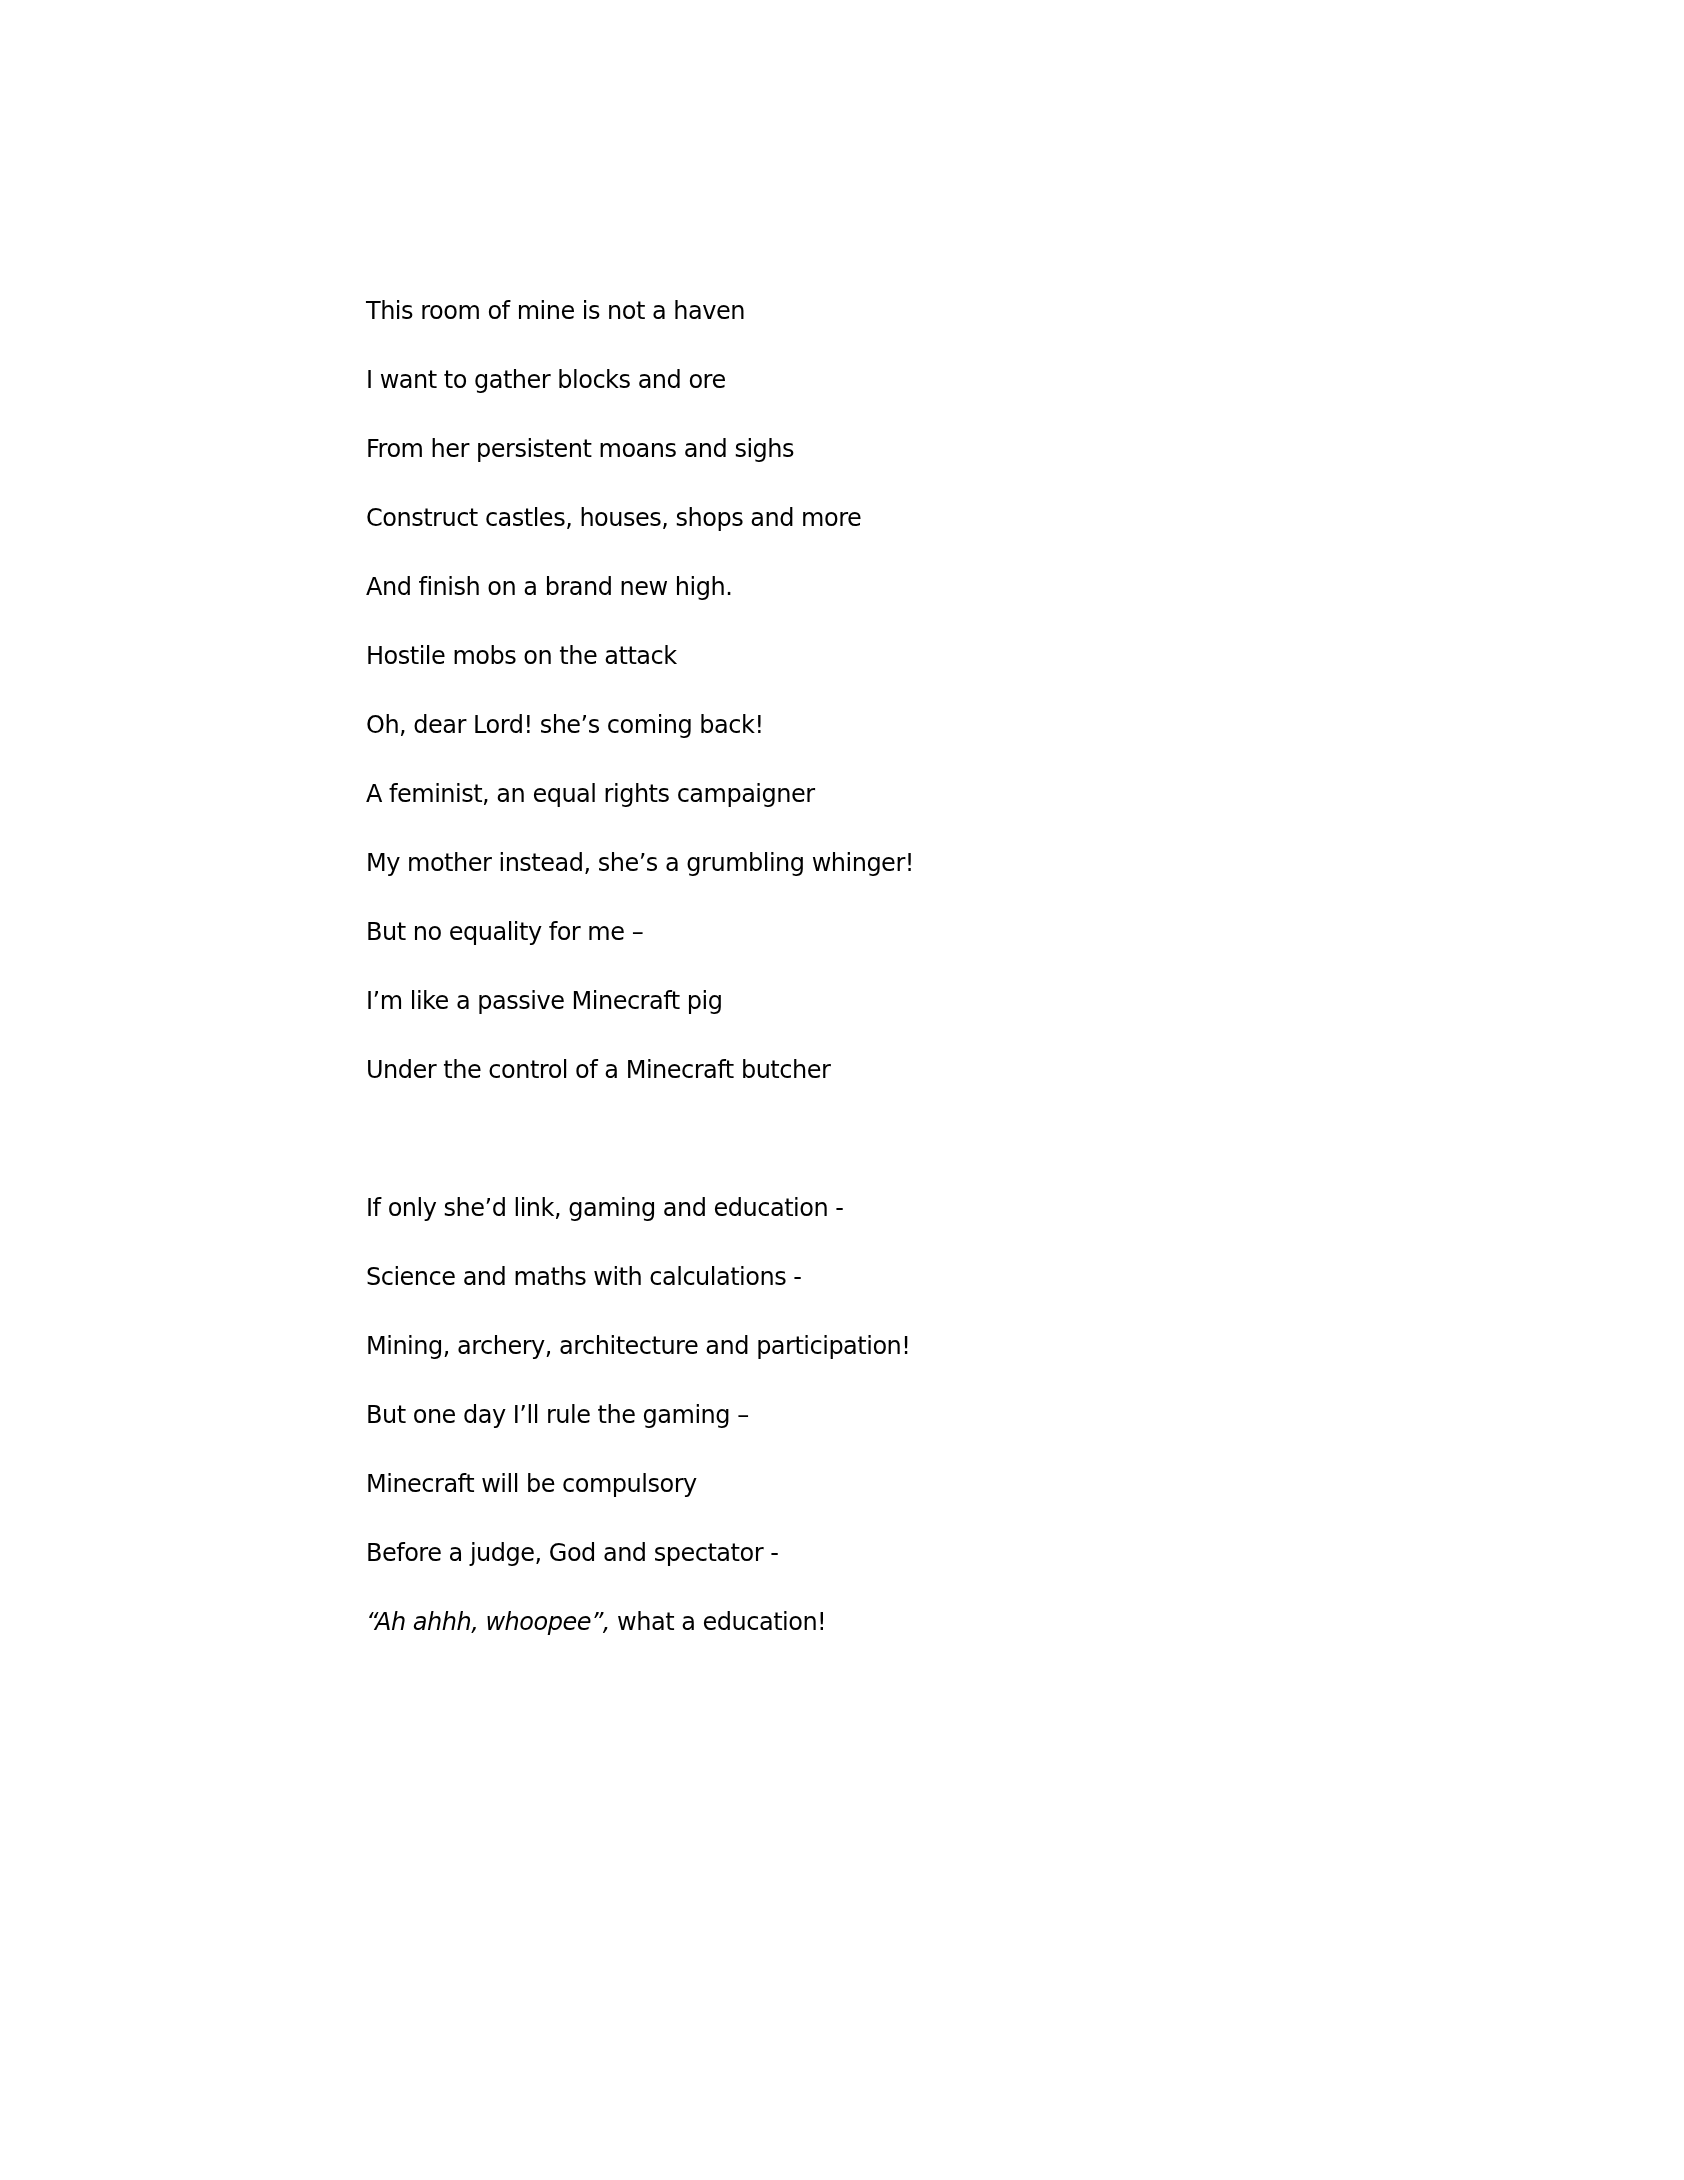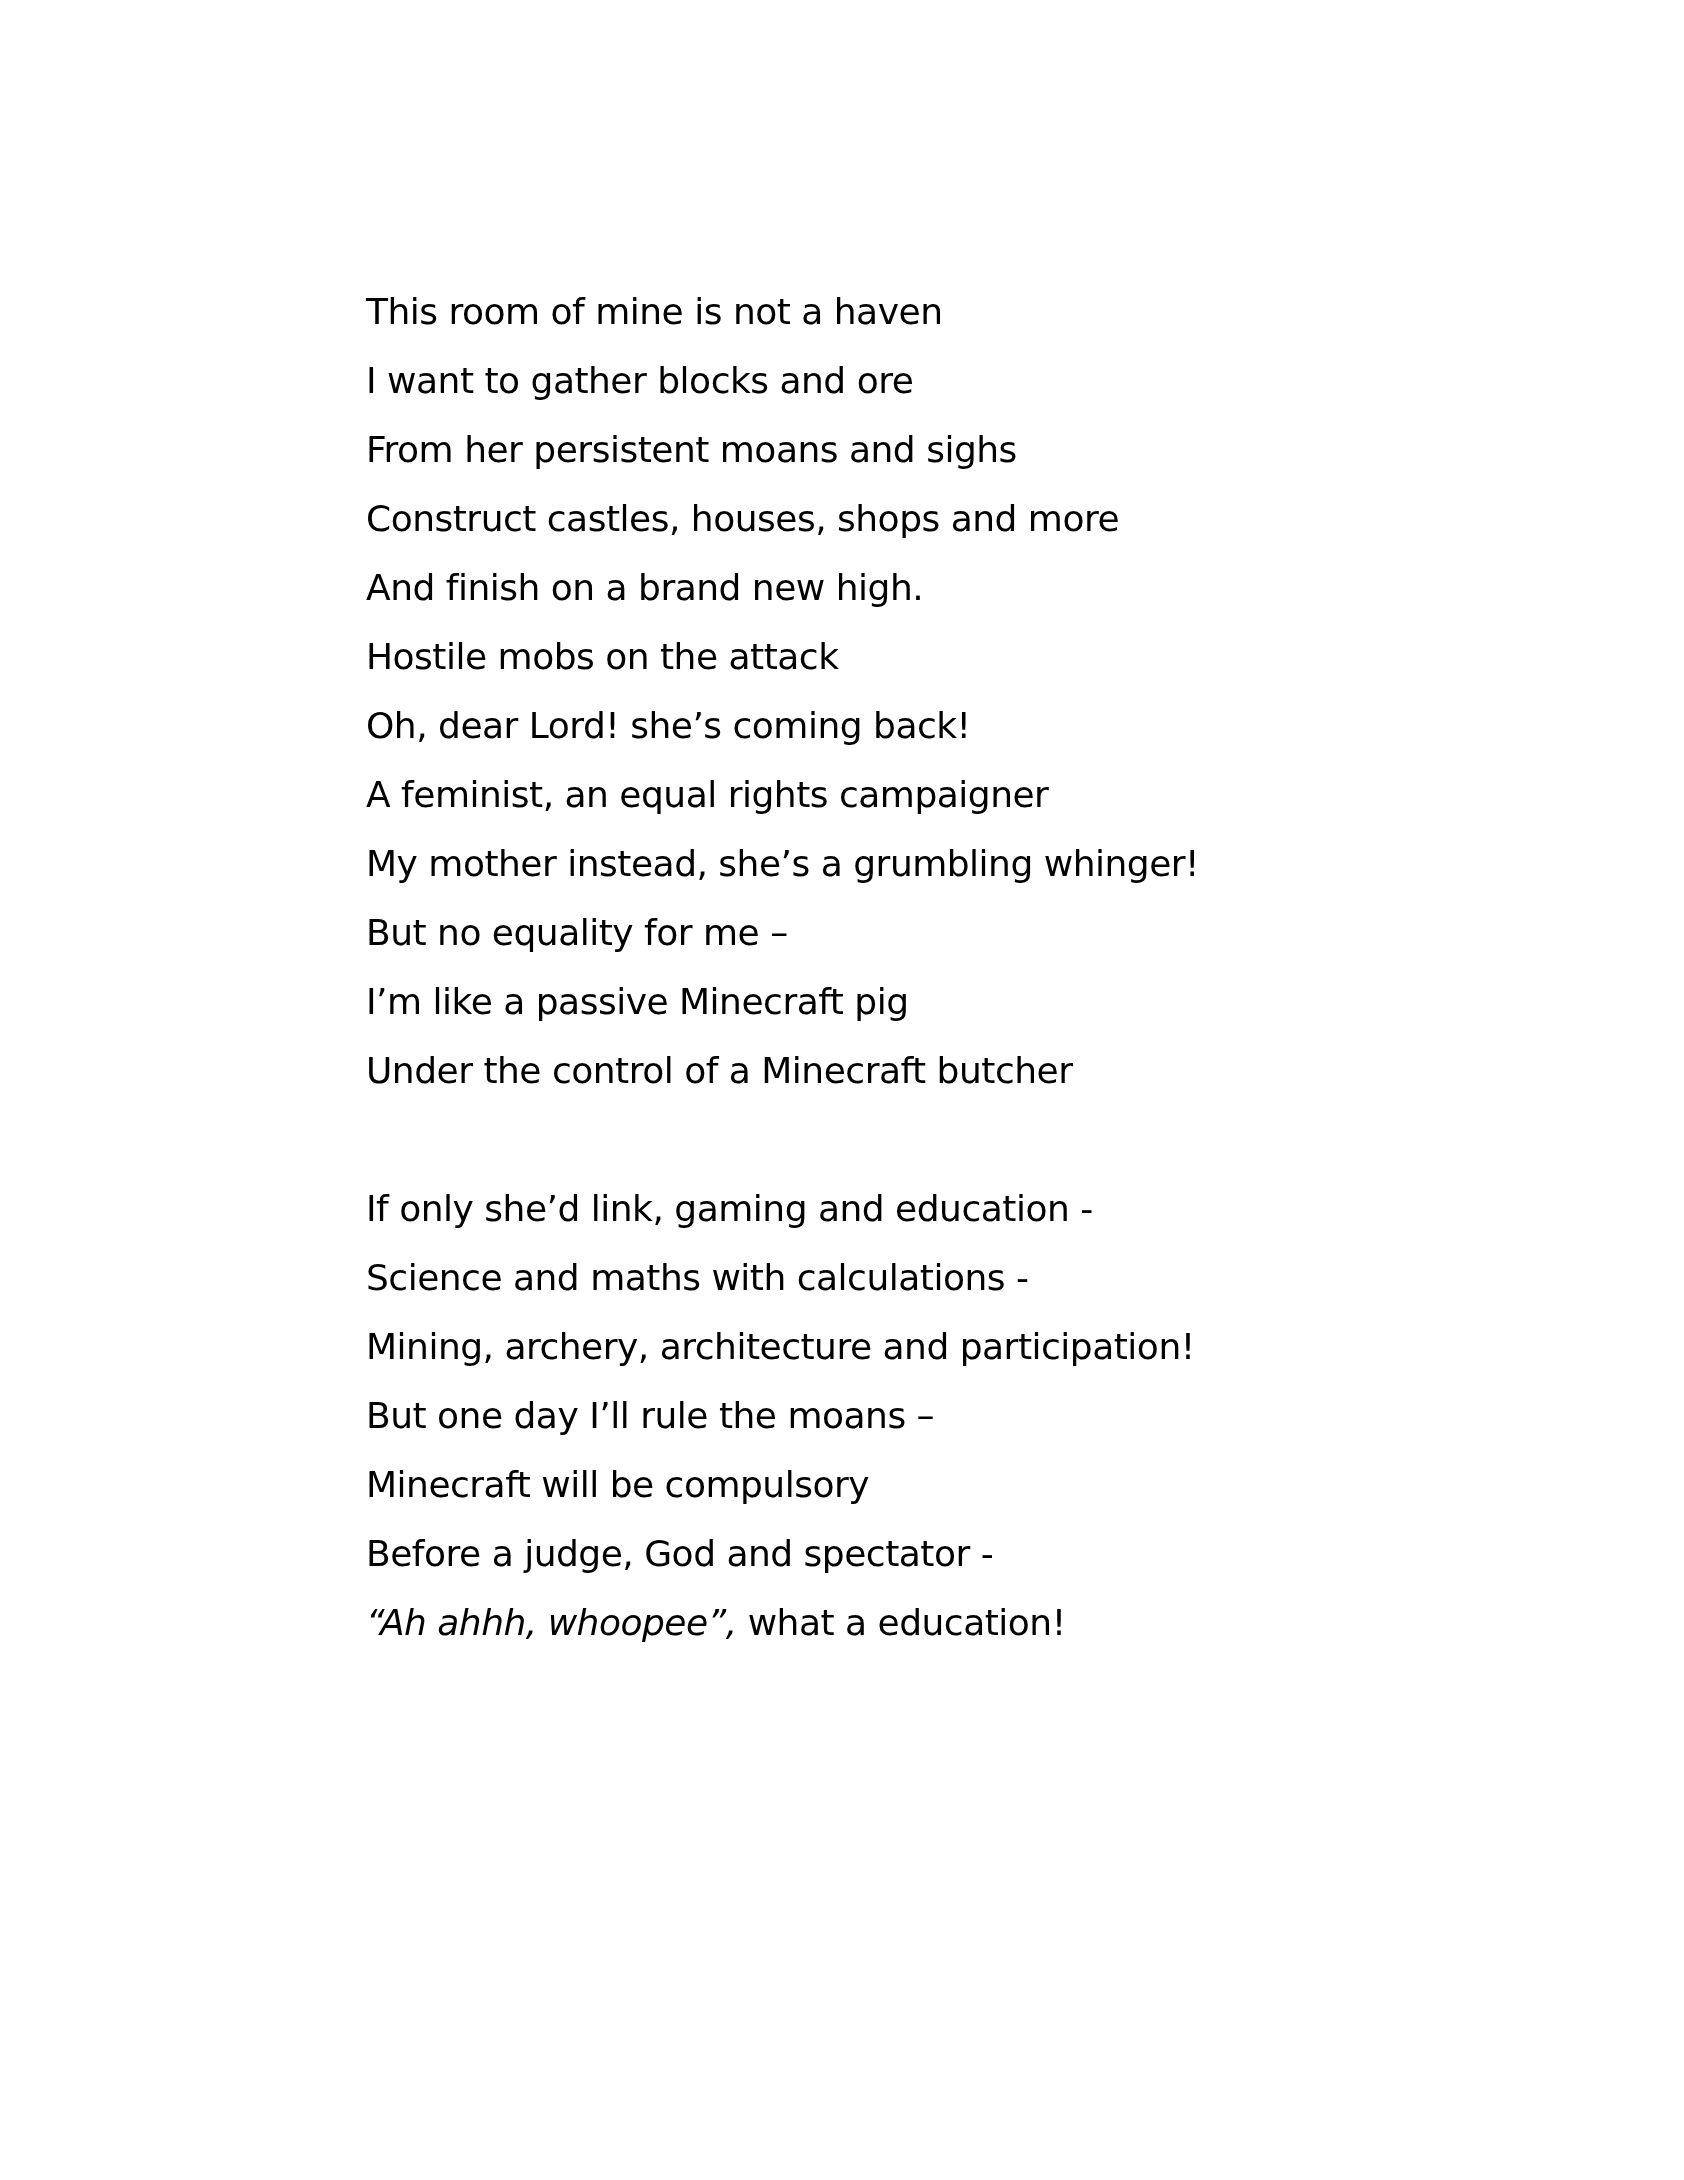--- a/index.html
+++ b/index.html
@@ -31,21 +31,21 @@
     }
     .stanza {
       margin: 0;
       padding: 0;
     }
     .stanza + .stanza {
       margin-top: 69px;
     }
     .line {
       display: block;
-      font-size: 36px;
+      font-size: 24px;
       line-height: 69px;
       letter-spacing: -0.5px;
       white-space: normal;
       color: #000000;
     }
     .line.wrap {
       line-height: 53px;
       padding-top: 8.5px;
     }
     .line span.it {
@@ -70,21 +70,21 @@
       <span class="line">My mother instead, she’s a grumbling whinger!</span>
       <span class="line">But no equality for me –</span>
       <span class="line">I’m like a passive Minecraft pig</span>
       <span class="line">Under the control of a Minecraft butcher</span>
     </div>
 
     <div class="stanza">
       <span class="line">If only she’d link, gaming and education -</span>
       <span class="line">Science and maths with calculations -</span>
       <span class="line">Mining, archery, architecture and participation!</span>
-      <span class="line">But one day I’ll rule the moans –</span>
+      <span class="line">But one day I’ll rule the gaming –</span>
       <span class="line">Minecraft will be compulsory</span>
       <span class="line">Before a judge, God and spectator -</span>
       <span class="line">
         <span class="it">“Ah ahhh, whoopee”,</span><span> what a education!</span>
       </span>
     </div>
 
   </div>
 </div>
 

